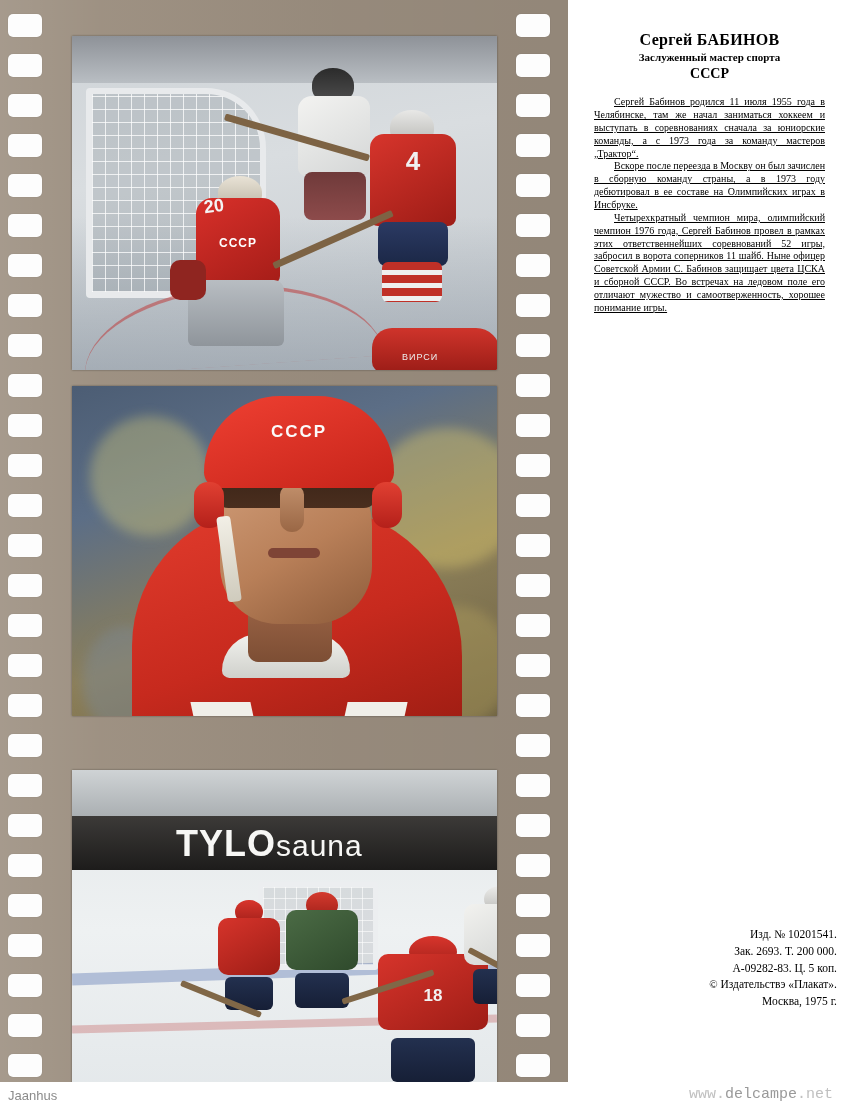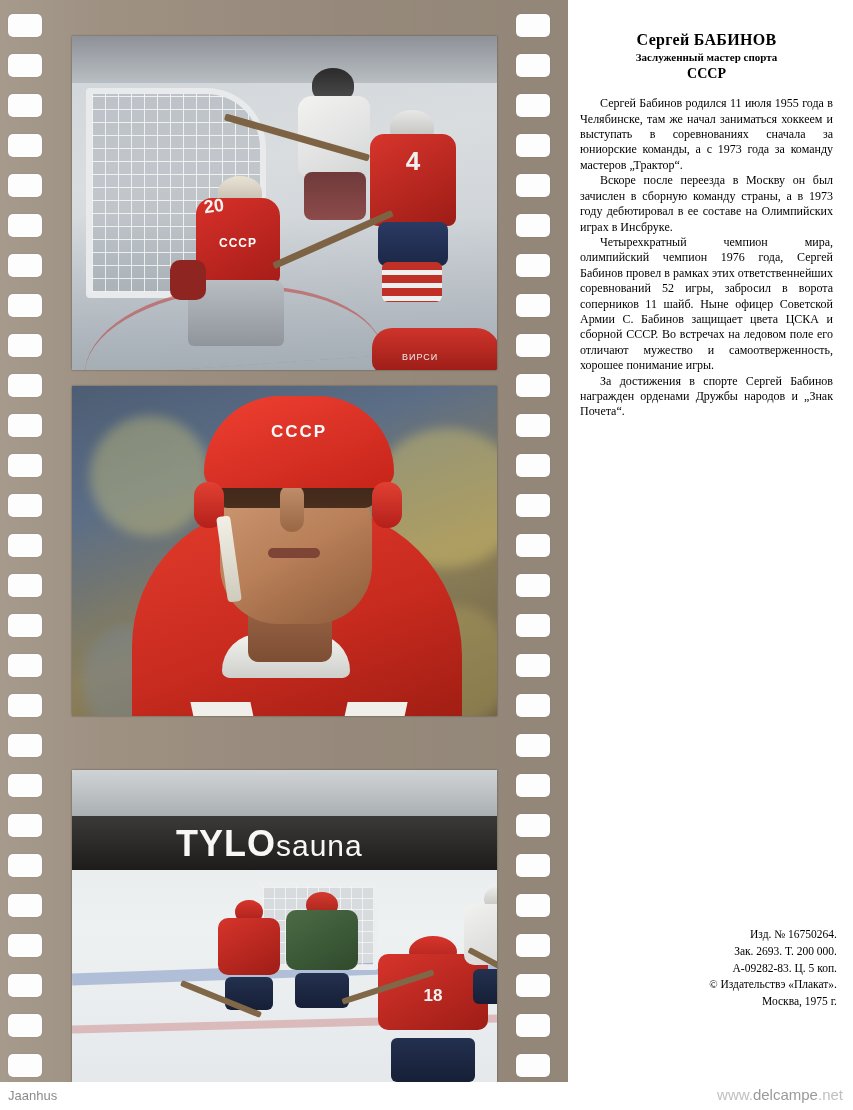--- a/index.html
+++ b/index.html
@@ -321,58 +321,59 @@
     font-size:86px; font-weight:bold; letter-spacing:2px;
     color: rgba(255,255,255,0.40);
     text-shadow: 0 2px 3px rgba(0,0,0,0.18);
     pointer-events:none;
   }
 
   
   .textcol {
     position:absolute; left:568px; top:0; width:285px; height:1082px;
     background:#ffffff;
-    padding: 30px 20px 0 12px;
+    padding: 30px 20px 0 18px;
   }
   .title-block { text-align:center; margin-bottom:14px; }
   .t-name {
     font-size:16px; font-weight:bold; letter-spacing:0.3px; line-height:1.25;
   }
   .t-sub {
     font-size:11px; font-weight:bold; line-height:1.25; margin-top:1px;
   }
   .t-sub2 { font-size:14px; font-weight:bold; line-height:1.25; }
   .body-text {
-    font-size:12px; line-height:1.285;
+    font-size:10px; line-height:1.285;
     text-align: justify;
     text-justify: inter-word;
     hyphens: manual;
-    margin:0;
+    margin:8px;
+    text-decoration:underline;
   }
   .body-text p { margin:0; text-indent: 20px; }
   .imprint {
     position:absolute; left:18px; right:16px; bottom:72px;
     font-size:11.5px; line-height:1.45; text-align:right;
     font-family:"Liberation Serif", serif;
   }
   .imprint div { white-space: nowrap; }
   .cmark { font-size:11px; }
 
   
   .footer {
     position:absolute; left:0; top:1082px; width:853px; height:28px;
     background:#ffffff;
   }
   .footer .left {
     position:absolute; left:8px; top:6px;
     font-family:"Liberation Sans", sans-serif; font-size:13px; color:#8b8b8b;
   }
   .footer .right {
-    position:absolute; right:10px; top:4px;
-    font-family:Liberation Sans, sans-serif; font-size:15px; color:#9a9a9a;
+    position:absolute; right:20px; top:4px;
+    font-family:Liberation Mono, monospace; font-size:15px; color:#9a9a9a;
   }
   .footer .right .dot { color:#c0c0c0; }
 </style>
 </head>
 <body>
 
 <div class="card">
 
   <div class="filmstrip">
 
@@ -553,25 +554,24 @@
     <div class="title-block">
       <div class="t-name">Сергей БАБИНОВ</div>
       <div class="t-sub">Заслуженный мастер спорта</div>
       <div class="t-sub2">СССР</div>
     </div>
 
     <div class="body-text">
       <p>Сергей Бабинов родился 11 июля 1955 года в Челябинске, там же начал заниматься хоккеем и выступать в соревнованиях сначала за юниорские команды, а с 1973 года за команду мастеров „Трактор“.</p>
       <p>Вскоре после переезда в Москву он был зачислен в сборную команду страны, а в 1973 году дебютировал в ее составе на Олимпийских играх в Инсбруке.</p>
       <p>Четырехкратный чемпион мира, олимпийский чемпион 1976 года, Сергей Бабинов провел в рамках этих ответственнейших соревнований 52 игры, забросил в ворота соперников 11 шайб. Ныне офицер Советской Армии С. Бабинов защищает цвета ЦСКА и сборной СССР. Во встречах на ледовом поле его отличают мужество и самоотверженность, хорошее понимание игры.</p>
-      <p>За достижения в спорте Сергей Бабинов награжден орденами Дружбы народов и „Знак Почета“.</p>
     </div>
 
     <div class="imprint">
-      <div>Изд. № 16750264.</div>
+      <div>Изд. № 10201541.</div>
       <div>Зак. 2693. Т. 200 000.</div>
       <div>А-09282-83. Ц. 5 коп.</div>
       <div><span class="cmark">©</span> <span>Издательствэ «Плакат».</span></div>
       <div>Москва, 1975 г.</div>
     </div>
   </div>
 </div>
 
 <div class="footer">
   <div class="left">Jaanhus</div>

